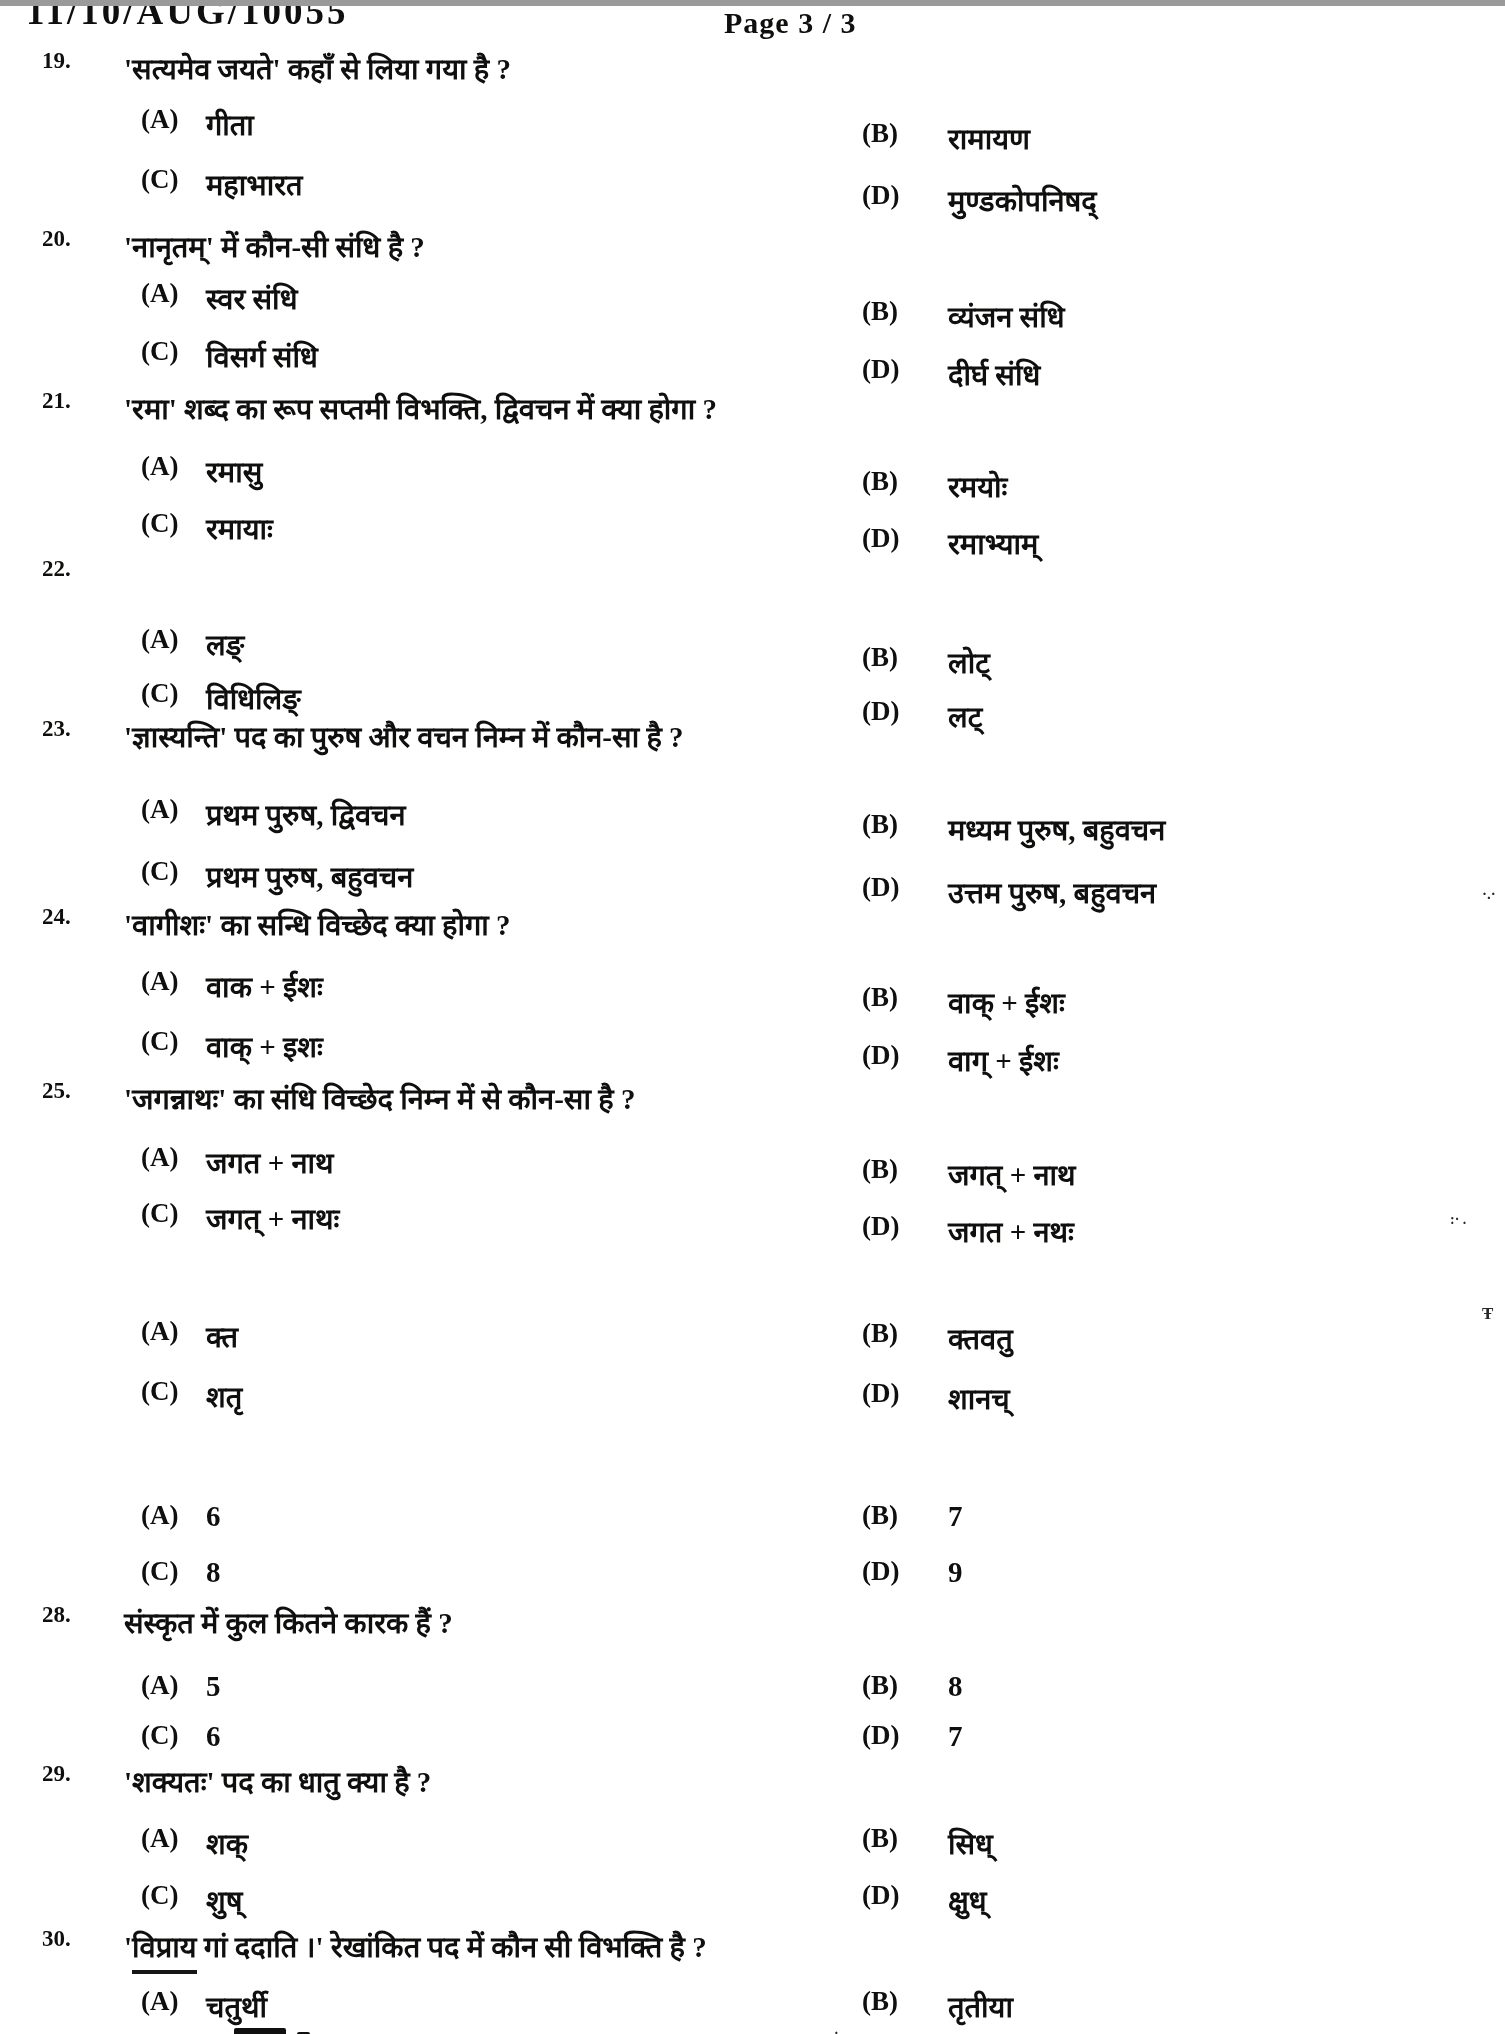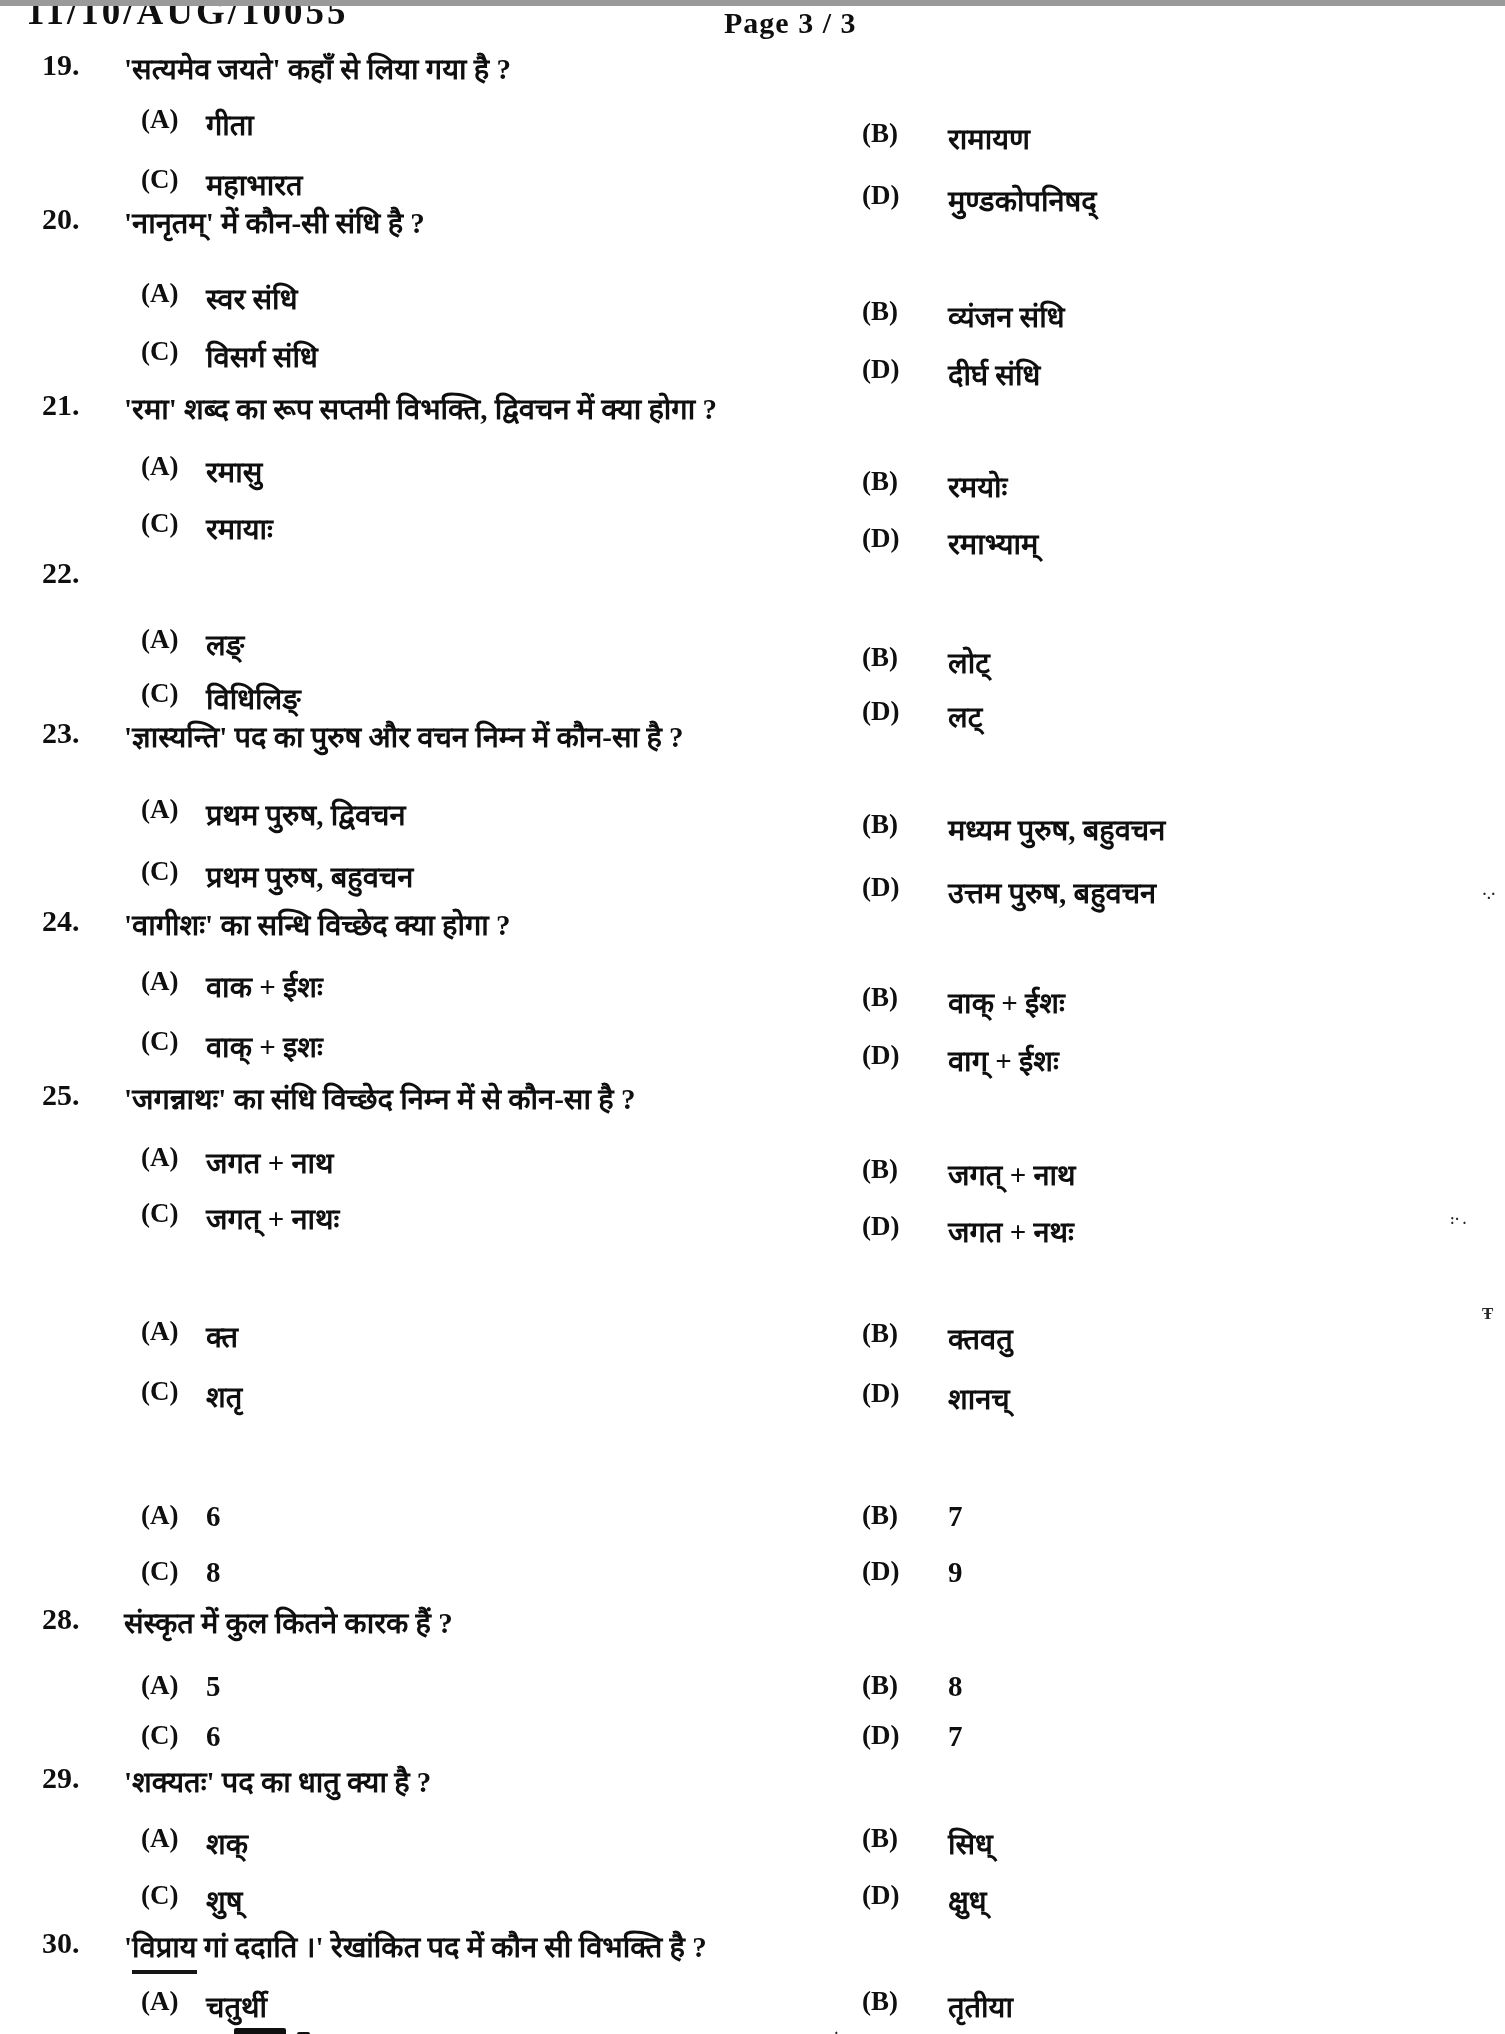--- a/index.html
+++ b/index.html
@@ -17,21 +17,21 @@
   .code{
     position:absolute;left:26px;top:-16px;
     font-size:37px;font-weight:800;letter-spacing:3px;
     font-family:"Liberation Serif","DejaVu Serif",serif;
   }
   .pagelab{
     position:absolute;left:724px;top:0px;
     font-size:30px;font-weight:800;letter-spacing:1px;
   }
   .q{position:absolute;left:0;width:100%;height:48px;}
-  .qnum{position:absolute;left:42px;font-size:30px;}
+  .qnum{position:absolute;left:42px;font-size:23px;}
   .qtext{position:absolute;left:124px;font-size:29px;white-space:nowrap;}
   .opt{position:absolute;left:0;width:100%;height:46px;}
   .ol{position:absolute;font-size:27px;}
   .ot{position:absolute;font-size:29px;white-space:nowrap;}
   .colA .ol{left:141px}
   .colA .ot{left:206px}
   .colB .ol{left:862px}
   .colB .ot{left:948px}
   .ul{display:inline-block;border-bottom:4px solid #1b1b1b;padding-bottom:5px;}
   .artifact{position:absolute;color:#2b2b2b;}
@@ -59,21 +59,21 @@
   </div>
   <div class="opt colA" style="top:158px">
     <span class="ol">(C)</span>
     <span class="ot">महाभारत</span>
   </div>
   <div class="opt colB" style="top:174px">
     <span class="ol">(D)</span>
     <span class="ot">मुण्डकोपनिषद्</span>
   </div>
 
-  <div class="q" style="top:196px">
+  <div class="q" style="top:220px">
     <span class="qnum">20.</span>
     <span class="qtext">'नानृतम्' में कौन-सी संधि है ?</span>
   </div>
   <div class="opt colA" style="top:272px">
     <span class="ol">(A)</span>
     <span class="ot">स्वर संधि</span>
   </div>
   <div class="opt colB" style="top:290px">
     <span class="ol">(B)</span>
     <span class="ot">व्यंजन संधि</span>

